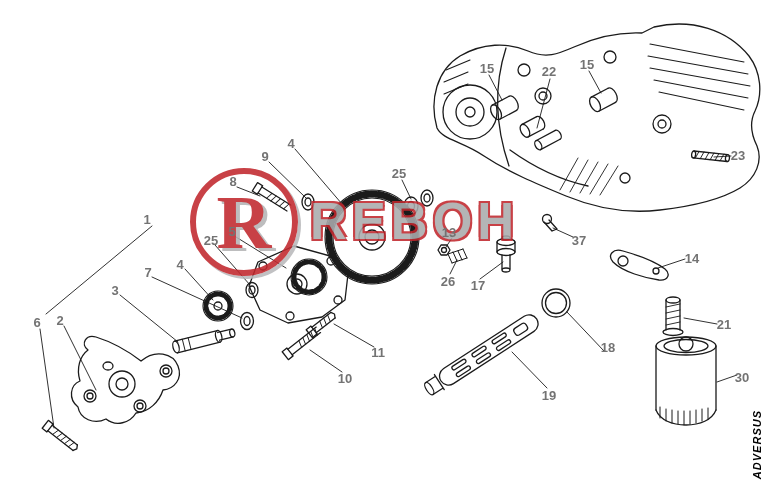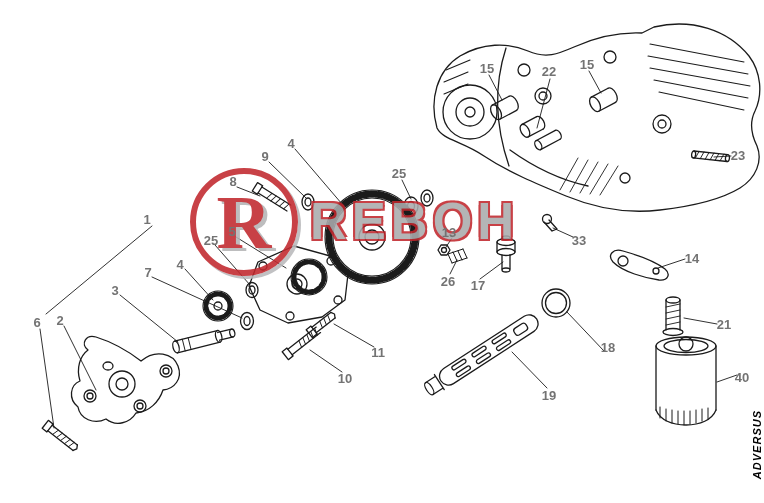--- a/index.html
+++ b/index.html
@@ -312,24 +312,24 @@
       <span class="callout" style="left: 345px; top: 378px;">10</span>
       <span class="callout" style="left: 378px; top: 352px;">11</span>
       <span class="callout" style="left: 291px; top: 143px;">4</span>
       <span class="callout" style="left: 449px; top: 232px;">13</span>
       <span class="callout" style="left: 692px; top: 258px;">14</span>
       <span class="callout" style="left: 487px; top: 68px;">15</span>
       <span class="callout" style="left: 587px; top: 64px;">15</span>
       <span class="callout" style="left: 478px; top: 285px;">17</span>
       <span class="callout" style="left: 608px; top: 347px;">18</span>
       <span class="callout" style="left: 549px; top: 395px;">19</span>
-      <span class="callout" style="left: 742px; top: 377px;">40</span>
+      <span class="callout" style="left: 742px; top: 377px;">30</span>
       <span class="callout" style="left: 724px; top: 324px;">21</span>
       <span class="callout" style="left: 549px; top: 71px;">22</span>
-      <span class="callout" style="left: 579px; top: 240px;">33</span>
+      <span class="callout" style="left: 579px; top: 240px;">37</span>
       <span class="callout" style="left: 399px; top: 173px;">25</span>
       <span class="callout" style="left: 211px; top: 240px;">25</span>
       <span class="callout" style="left: 448px; top: 281px;">26</span>
       <span class="callout" style="left: 738px; top: 155px;">23</span>
     </div>
 
   <div class="side-label">ADVERSUS</div>
 </div>
 
 </body></html>

